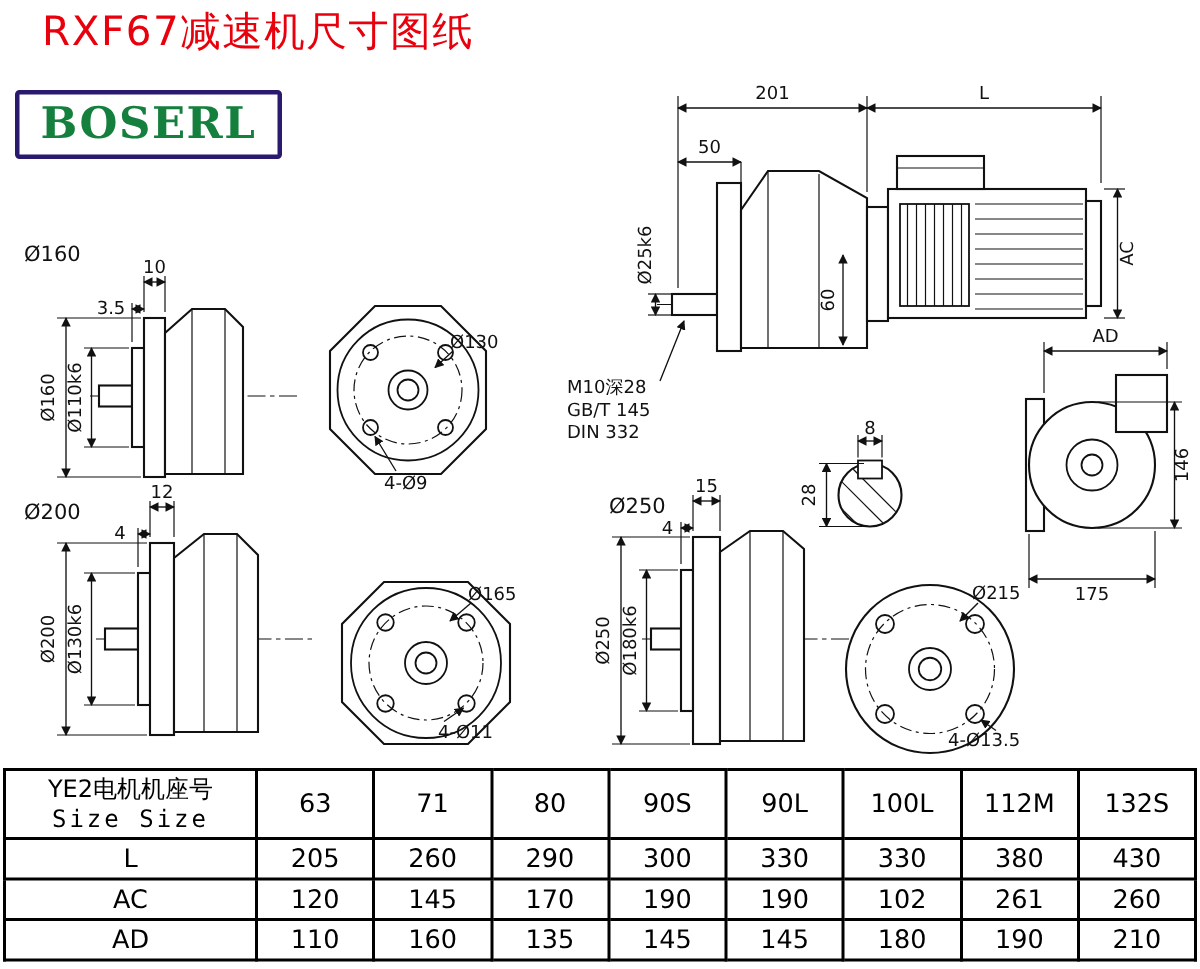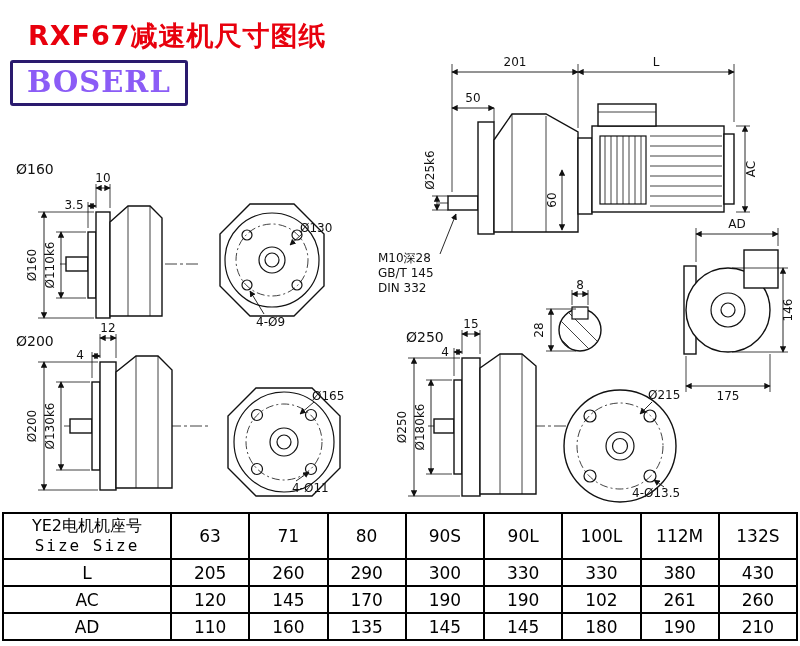--- a/index.html
+++ b/index.html
@@ -1,20 +1,20 @@
 <!DOCTYPE html>
 <html><head>
 <meta charset="utf-8">
 <style>
   * { margin:0; padding:0; box-sizing:border-box; }
   html,body { background:#fff; }
   body { font-family:"DejaVu Sans", sans-serif; }
   .screen { position:relative; width:800px; height:646px; background:#fff; overflow:hidden; }
-  .title { position:absolute; left:28px; top:18px; font-size:27px; font-weight:bold; color:#e8000d; letter-spacing:1px; white-space:nowrap; }
-  .logo { position:absolute; left:10px; top:60px; border:3px solid #2a1a6e; border-radius:3px; padding:2px 14px 4px 14px; font-family:"DejaVu Serif", serif; font-weight:bold; font-size:29px; color:#8b5cf6; background:#fff; letter-spacing:1px; }
+  .title { position:absolute; left:28px; top:3px; font-size:27px; font-weight:normal; color:#e8000d; letter-spacing:1px; white-space:nowrap; }
+  .logo { position:absolute; left:10px; top:60px; border:3px solid #2a1a6e; border-radius:3px; padding:2px 14px 4px 14px; font-family:"DejaVu Serif", serif; font-weight:bold; font-size:29px; color:#15803d; background:#fff; letter-spacing:1px; }
   svg.drawing { position:absolute; left:0; top:0; }
 
   .ol   { fill:#fff; stroke:#111; stroke-width:1.4; }
   .ol2  { fill:none; stroke:#111; stroke-width:1.2; }
   .thin { stroke:#111; stroke-width:0.8; fill:none; }
   .dim  { stroke:#111; stroke-width:0.9; fill:none; marker-start:url(#arr); marker-end:url(#arr); }
   .lead { stroke:#111; stroke-width:0.9; fill:none; marker-end:url(#arr); }
   .cl   { stroke:#111; stroke-width:0.8; stroke-dasharray:12 3 3 3; fill:none; }
   .bc   { stroke:#111; stroke-width:0.8; stroke-dasharray:8 3 2 3; fill:none; }
   text.dt { font-family:"DejaVu Sans", sans-serif; font-size:12px; fill:#111; }

